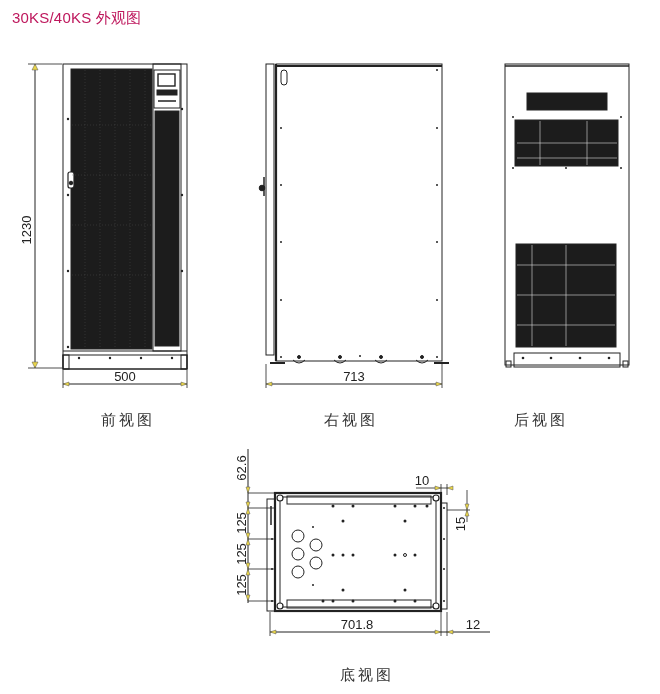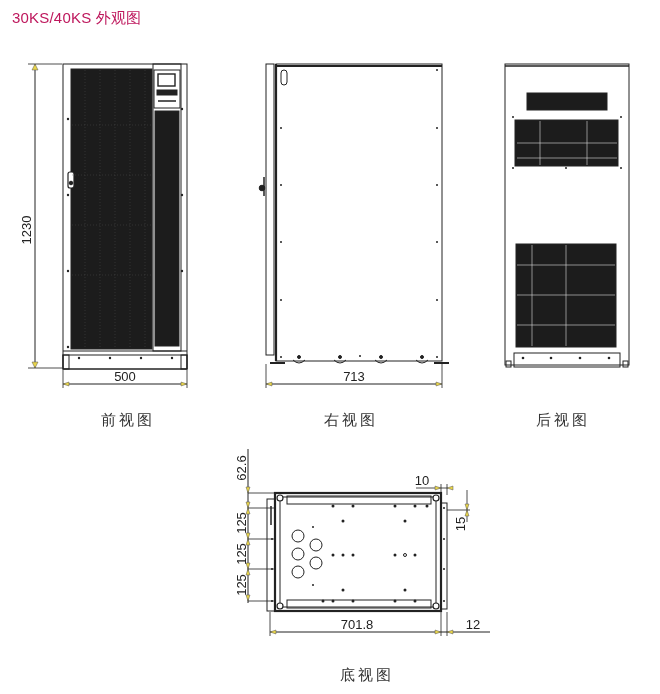--- a/index.html
+++ b/index.html
@@ -245,14 +245,14 @@
   <text class="dimtxt" transform="translate(246,554) rotate(-90)" text-anchor="middle">125</text>
   <text class="dimtxt" transform="translate(246,585) rotate(-90)" text-anchor="middle">125</text>
   <text class="dimtxt" x="357" y="629" text-anchor="middle">701.8</text>
   <text class="dimtxt" x="473" y="629" text-anchor="middle">12</text>
   <text class="dimtxt" x="422" y="485" text-anchor="middle">10</text>
   <text class="dimtxt" transform="translate(465,524) rotate(-90)" text-anchor="middle">15</text>
 </svg>
 
 <div class="caption" style="left:101px; top:411px;">前视图</div>
 <div class="caption" style="left:324px; top:411px;">右视图</div>
-<div class="caption" style="left:536px; top:411px;text-align:center;">后视图</div>
+<div class="caption" style="left:514px; top:411px;text-align:center;">后视图</div>
 <div class="caption" style="left:340px; top:666px;text-align:center;">底视图</div>
 
 </body></html>

